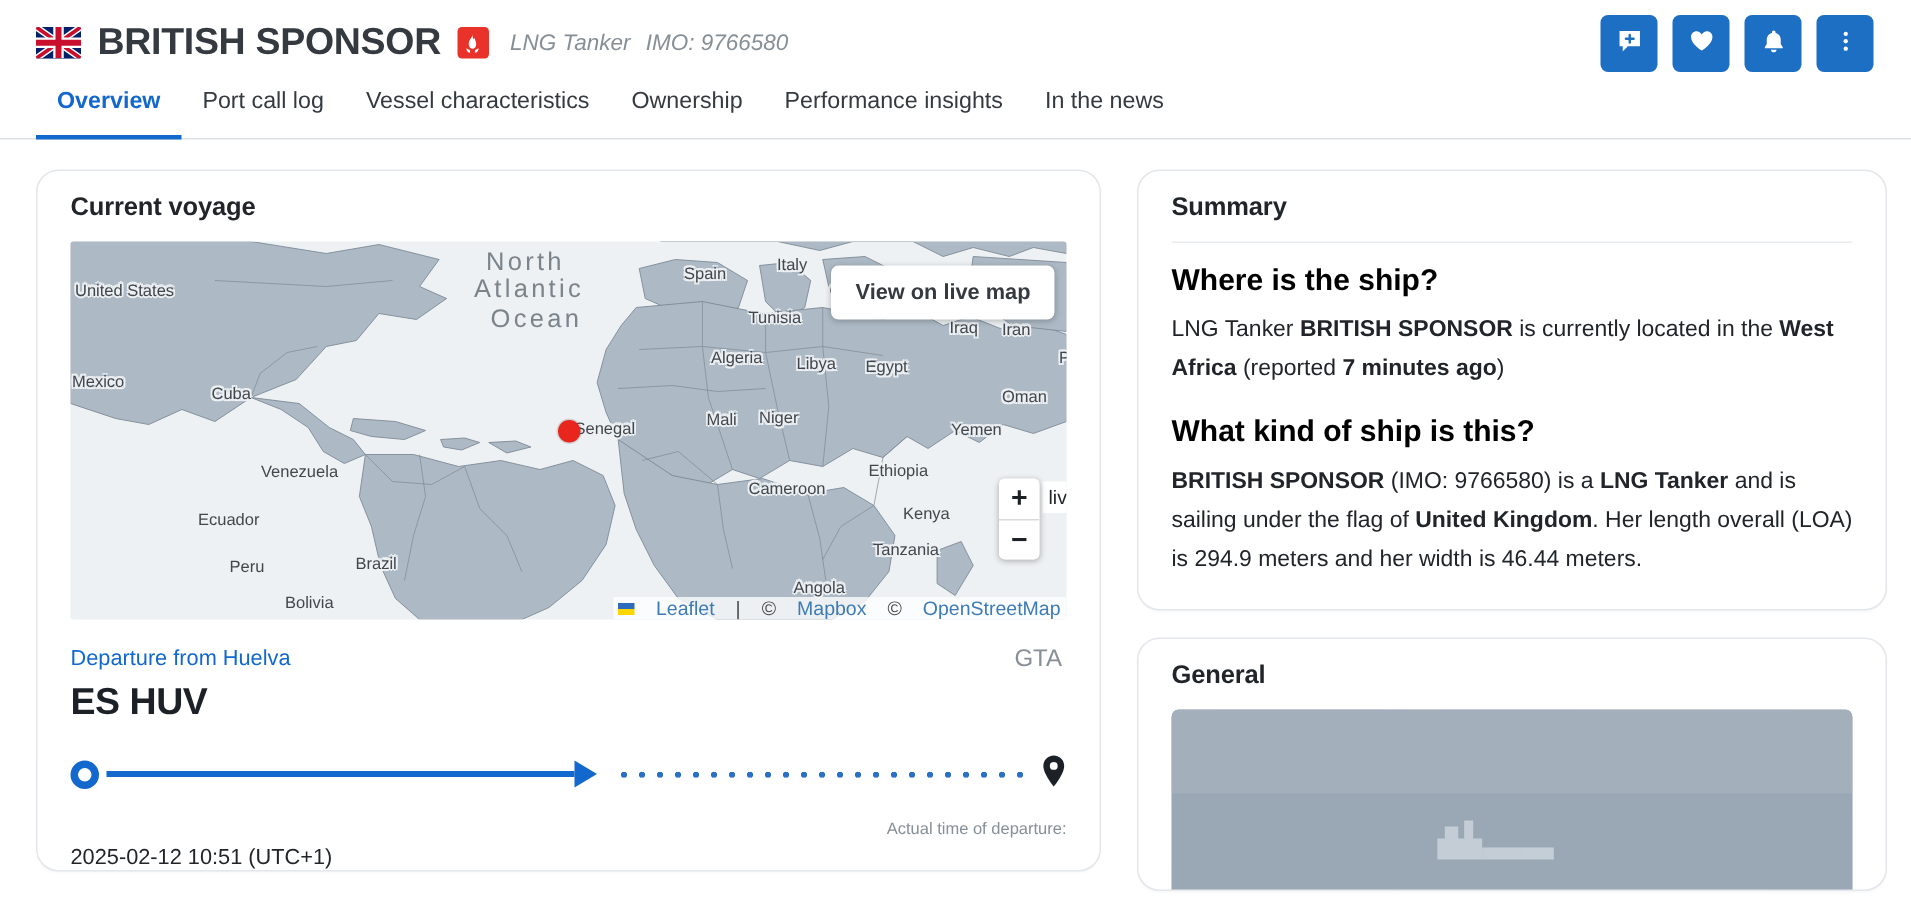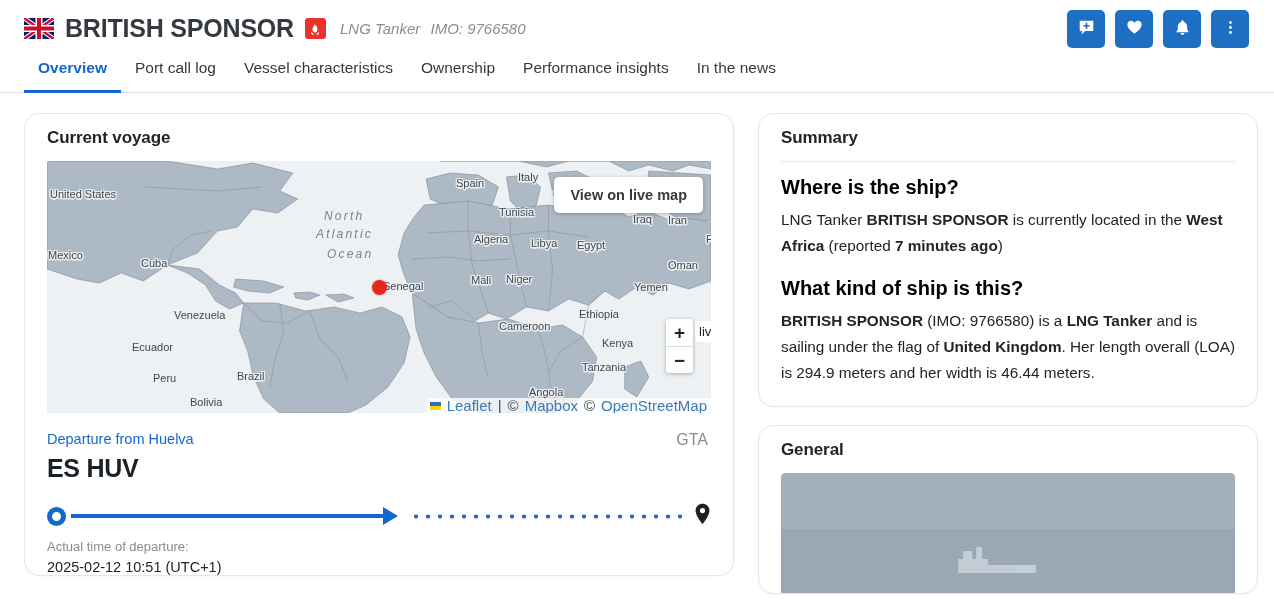--- a/index.html
+++ b/index.html
@@ -132,25 +132,23 @@
     position: absolute;
     font-size: 11px;
     color: #41474d;
     white-space: nowrap;
     text-shadow: -1.2px -1.2px 0 #eef1f3, 1.2px -1.2px 0 #eef1f3,
                  -1.2px 1.2px 0 #eef1f3, 1.2px 1.2px 0 #eef1f3,
                  0 1.5px 0 #eef1f3, 0 -1.5px 0 #eef1f3;
     pointer-events: none;
   }
   .map-label.ocean {
-    font-style: italic;
     color: #7b838b;
     letter-spacing: 2.2px;
-    font-size: 12px;
-    margin-top: 44px;
+    font-size: 17px;
   }
   .ship-marker {
     position: absolute;
     width: 15px; height: 15px;
     background: #e8261e;
     border-radius: 50%;
     box-shadow: 0 0 0 1px rgba(0,0,0,0.12);
   }
   .live-map-btn {
     position: absolute;
@@ -196,26 +194,26 @@
     background: #fff;
     padding: 3px 4px;
     overflow: hidden;
     max-width: 22px;
     white-space: nowrap;
   }
   .attrib {
     position: absolute;
     right: 0; bottom: 0;
     background: rgba(255,255,255,0.78);
-    font-size: 15px;
+    font-size: 13px;
     color: #4a4a4a;
     padding: 1px 4px 1px 3px;
     display: flex;
     align-items: center;
-    gap: 6px;
+    gap: 14px;
     line-height: 13px;
   }
   .attrib a { color: #3d7bb5; text-decoration: none; }
   .ua-flag {
     display: inline-block;
     width: 11px; height: 8px;
     background: linear-gradient(to bottom, #2f6bbd 0 50%, #ffd500 50% 100%);
   }
 
   
@@ -273,23 +271,24 @@
     flex: 1 1 auto;
     height: 5px;
     margin: 0 4px 0 8px;
     background-image: radial-gradient(circle, #2b6fc6 1.9px, transparent 2.2px);
     background-size: 12px 5px;
     background-repeat: repeat-x;
     background-position: center;
   }
   .pin-end { flex: 0 0 auto; }
   .atd-label {
-    font-size: 13px;
+    font-size: 11px;
     color: #868e96;
-    margin-top: 12px;
+    margin-top: 20px;
+    text-align: right;
   }
   .atd-value {
     font-size: 14.5px;
     color: #212529;
     margin-top: 5px;
   }
 
   
   .summary-sep {
     height: 1px;

